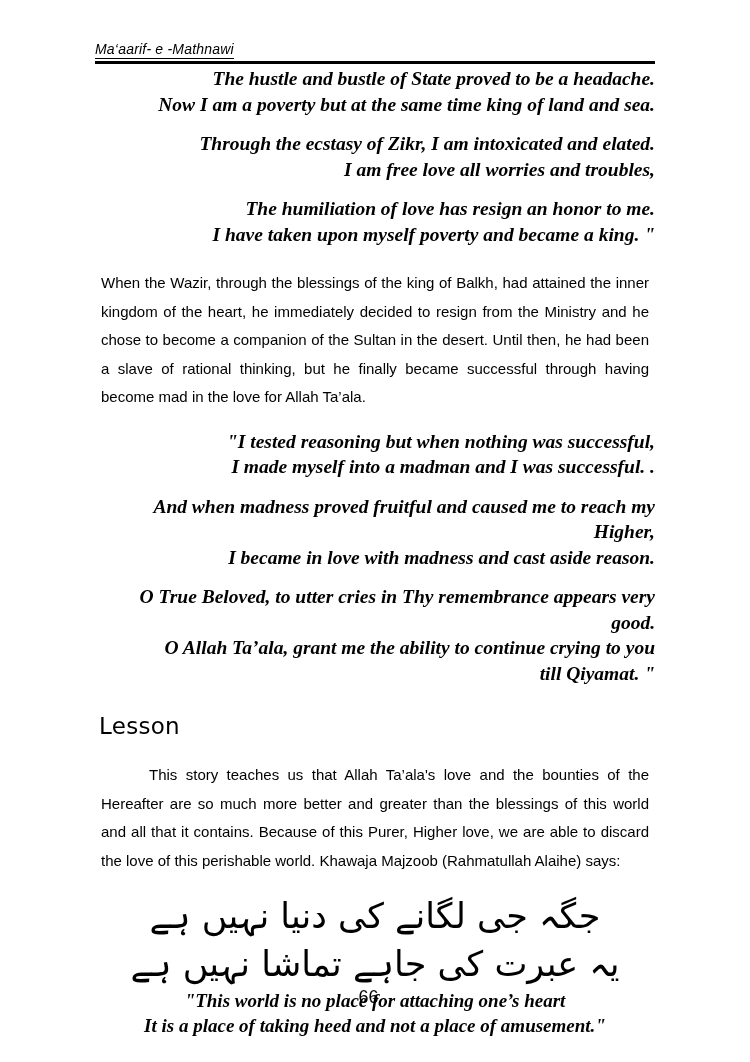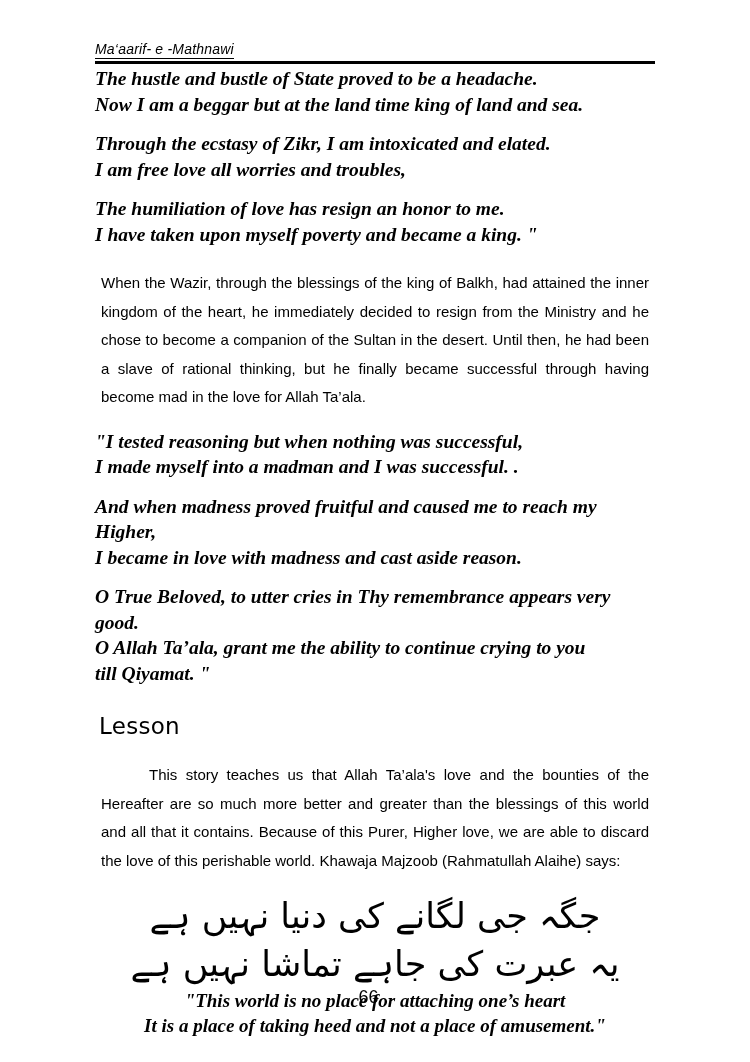--- a/index.html
+++ b/index.html
@@ -64,21 +64,21 @@
   .verse {
     font-family: "Liberation Serif", "DejaVu Serif", serif;
     font-style: italic;
     font-weight: bold;
     font-size: 19.5px;
     line-height: 25.5px;
     text-align: left;
     margin: 0;
     white-space: normal;
   }
-  .verse .line { display: block; }
+  .verse .line { display: block; text-align: right; }
   .verse-gap { height: 14px; }
 
   
   .prose {
     font-family: Liberation Sans, sans-serif;
     font-size: 15px;
     line-height: 28.5px;
     text-align: justify;
     text-justify: inter-word;
     margin: 6px;
@@ -147,21 +147,21 @@
 
   <div class="header-zone">
     <div class="running-head">Ma‘aarif- e -Mathnawi</div>
     <div class="header-rule"></div>
   </div>
 
   <div class="column">
 
     <div class="verse">
       <span class="line">The hustle and bustle of State proved to be a headache.</span>
-      <span class="line">Now I am a beggar but at the land time king of land and sea.</span>
+      <span class="line">Now I am a poverty but at the same time king of land and sea.</span>
     </div>
 
     <div class="verse-gap"></div>
 
     <div class="verse">
       <span class="line">Through the ecstasy of Zikr, I am intoxicated and elated.</span>
       <span class="line">I am free love all worries and troubles,</span>
     </div>
 
     <div class="verse-gap"></div>

